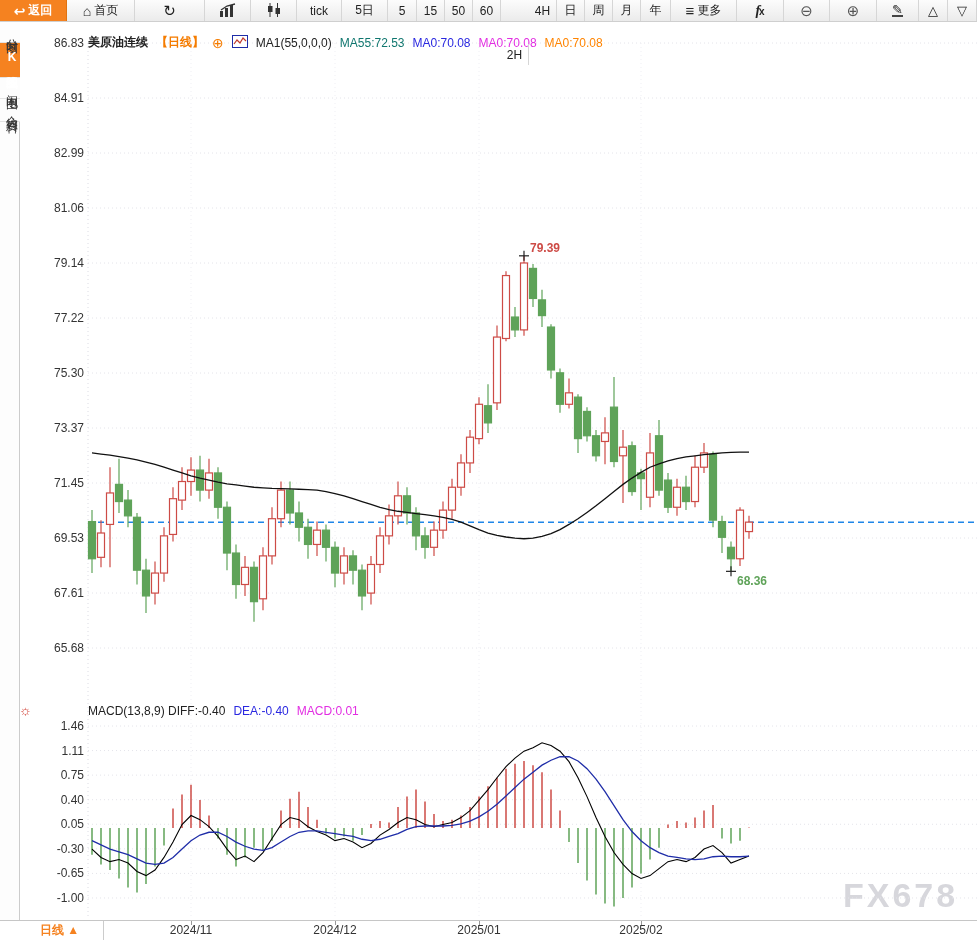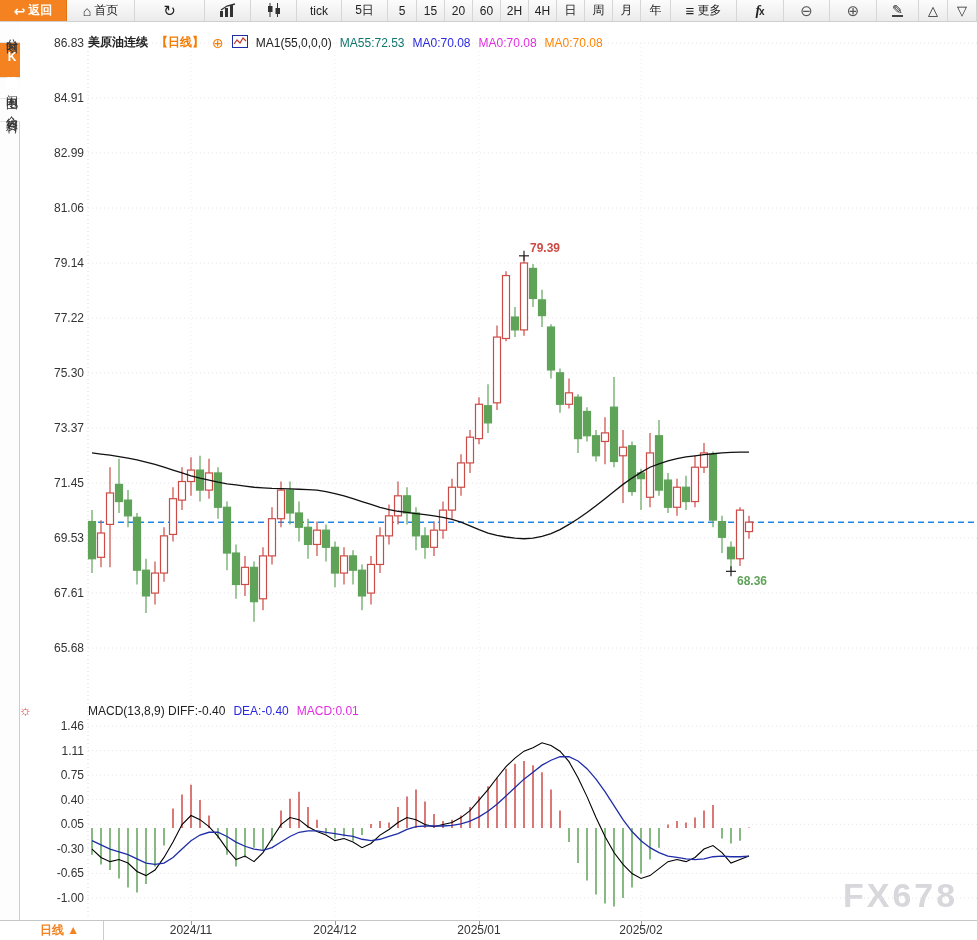--- a/index.html
+++ b/index.html
@@ -78,26 +78,26 @@
       <div class="tb-cell" style="width: 46px; flex: 0 0 46px;">
         <span>5日</span>
       </div>
       <div class="tb-cell" style="width: 29px; flex: 0 0 29px;">
         <span>5</span>
       </div>
       <div class="tb-cell" style="width: 28px; flex: 0 0 28px;">
         <span>15</span>
       </div>
       <div class="tb-cell" style="width: 28px; flex: 0 0 28px;">
-        <span>20</span>
+        <span>50</span>
       </div>
       <div class="tb-cell" style="width: 28px; flex: 0 0 28px;">
         <span>60</span>
       </div>
-      <div class="tb-cell" style="width: 28px; flex: 0 0 28px;">
+      <div class="tb-cell" style="width: 28px; flex: 0 0 28px; margin-top: 44px;">
         <span>2H</span>
       </div>
       <div class="tb-cell" style="width: 28px; flex: 0 0 28px;">
         <span>4H</span>
       </div>
       <div class="tb-cell" style="width: 28px; flex: 0 0 28px;">
         <span>日</span>
       </div>
       <div class="tb-cell" style="width: 28px; flex: 0 0 28px;">
         <span>周</span>

